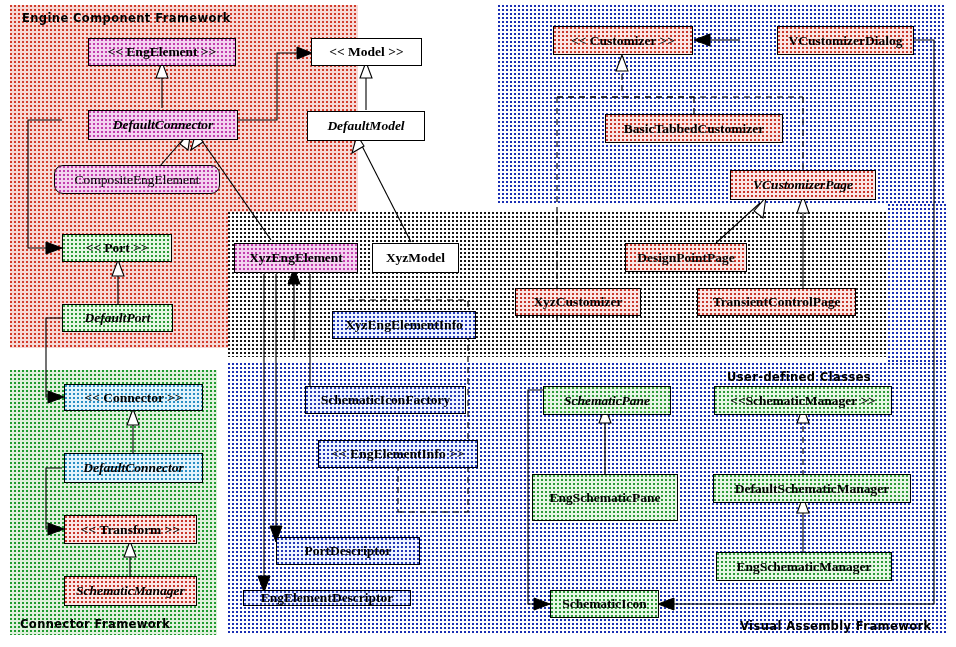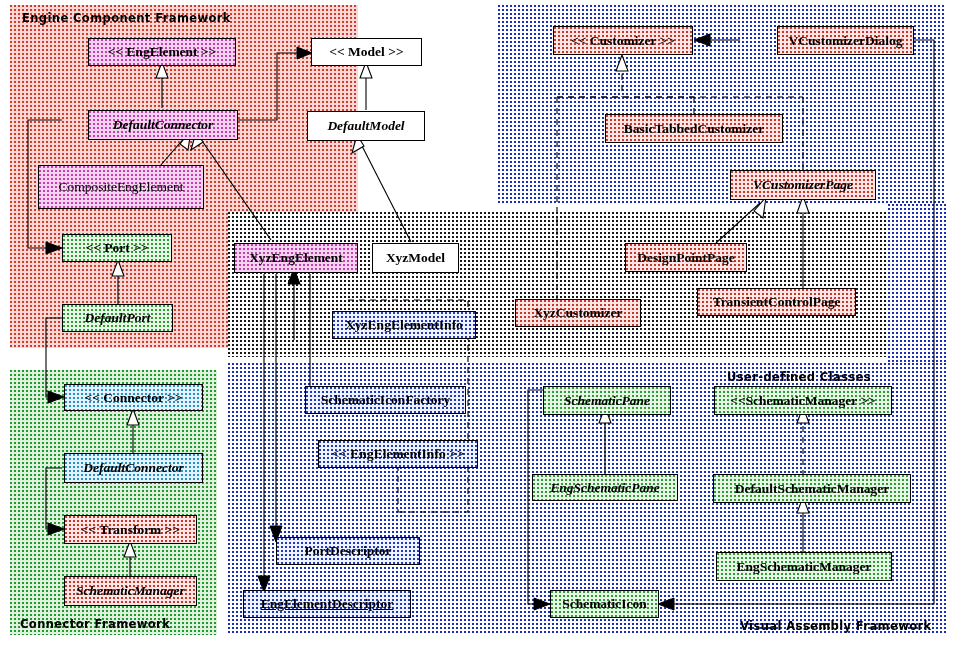--- a/index.html
+++ b/index.html
@@ -219,21 +219,21 @@
     </div>
 
   <div class="box bx-pink italic" style="left:88px;top:110px;width:150px;height:30px;">
     <span>DefaultConnector</span>
     </div>
 
   <div class="box bx-white italic" style="left:307px;top:111px;width:118px;height:30px;">
     <span>DefaultModel</span>
     </div>
 
-  <div class="box bx-pink" style="left:38px;top:165px;width:166px;height:44px;">
+  <div class="box bx-pink" style="left:54px;top:165px;width:166px;height:29px;border-radius:9px;">
     <span>CompositeEngElement</span>
     </div>
 
   <div class="box bx-greenf bold" style="left:62px;top:234px;width:110px;height:28px;">
     <span>&lt;&lt; Port &gt;&gt;</span>
     </div>
 
   <div class="box bx-greenf italic" style="left:62px;top:304px;width:111px;height:28px;">
     <span>DefaultPort</span>
     </div>
@@ -271,21 +271,21 @@
     </div>
 
   <div class="box bx-redf bold" style="left:625px;top:243px;width:122px;height:29px;">
     <span>DesignPointPage</span>
     </div>
 
   <div class="box bx-redf bold" style="left:697px;top:288px;width:159px;height:28px;">
     <span>TransientControlPage</span>
     </div>
 
-  <div class="box bx-redf bold" style="left:515px;top:288px;width:126px;height:28px;margin-top:11px;">
+  <div class="box bx-redf bold" style="left:515px;top:288px;width:126px;height:28px;">
     <span>XyzCustomizer</span>
     </div>
 
   <div class="box bx-pink bold" style="left:234px;top:243px;width:124px;height:30px;">
     <span>XyzEngElement</span>
     </div>
 
   <div class="box bx-white bold" style="left:372px;top:243px;width:87px;height:30px;">
     <span>XyzModel</span>
     </div>
@@ -299,29 +299,29 @@
     </div>
 
   <div class="box bx-bluedot bold" style="left:318px;top:440px;width:160px;height:28px;">
     <span>&lt;&lt; EngElementInfo &gt;&gt;</span>
     </div>
 
   <div class="box bx-bluedot bold" style="left:276px;top:537px;width:144px;height:28px;">
     <span>PortDescriptor</span>
     </div>
 
-  <div class="box bx-bluedot bold" style="left:243px;top:590px;width:168px;height:28px;text-decoration:underline;">
+  <div class="box bx-bluedot bold" style="left:243px;top:590px;width:168px;height:16px;">
     <span>EngElementDescriptor</span>
     </div>
 
   <div class="box bx-greenf italic" style="left:543px;top:386px;width:128px;height:29px;">
     <span>SchematicPane</span>
     </div>
 
-  <div class="box bx-greenf bold" style="left:532px;top:474px;width:146px;height:27px;font-style:italic;">
+  <div class="box bx-greenf bold" style="left:532px;top:474px;width:146px;height:47px;">
     <span>EngSchematicPane</span>
     </div>
 
   <div class="box bx-greenf bold" style="left:714px;top:386px;width:178px;height:29px;">
     <span>&lt;&lt;SchematicManager &gt;&gt;</span>
     </div>
 
   <div class="box bx-greenf bold" style="left:713px;top:474px;width:198px;height:29px;">
     <span>DefaultSchematicManager</span>
     </div>

